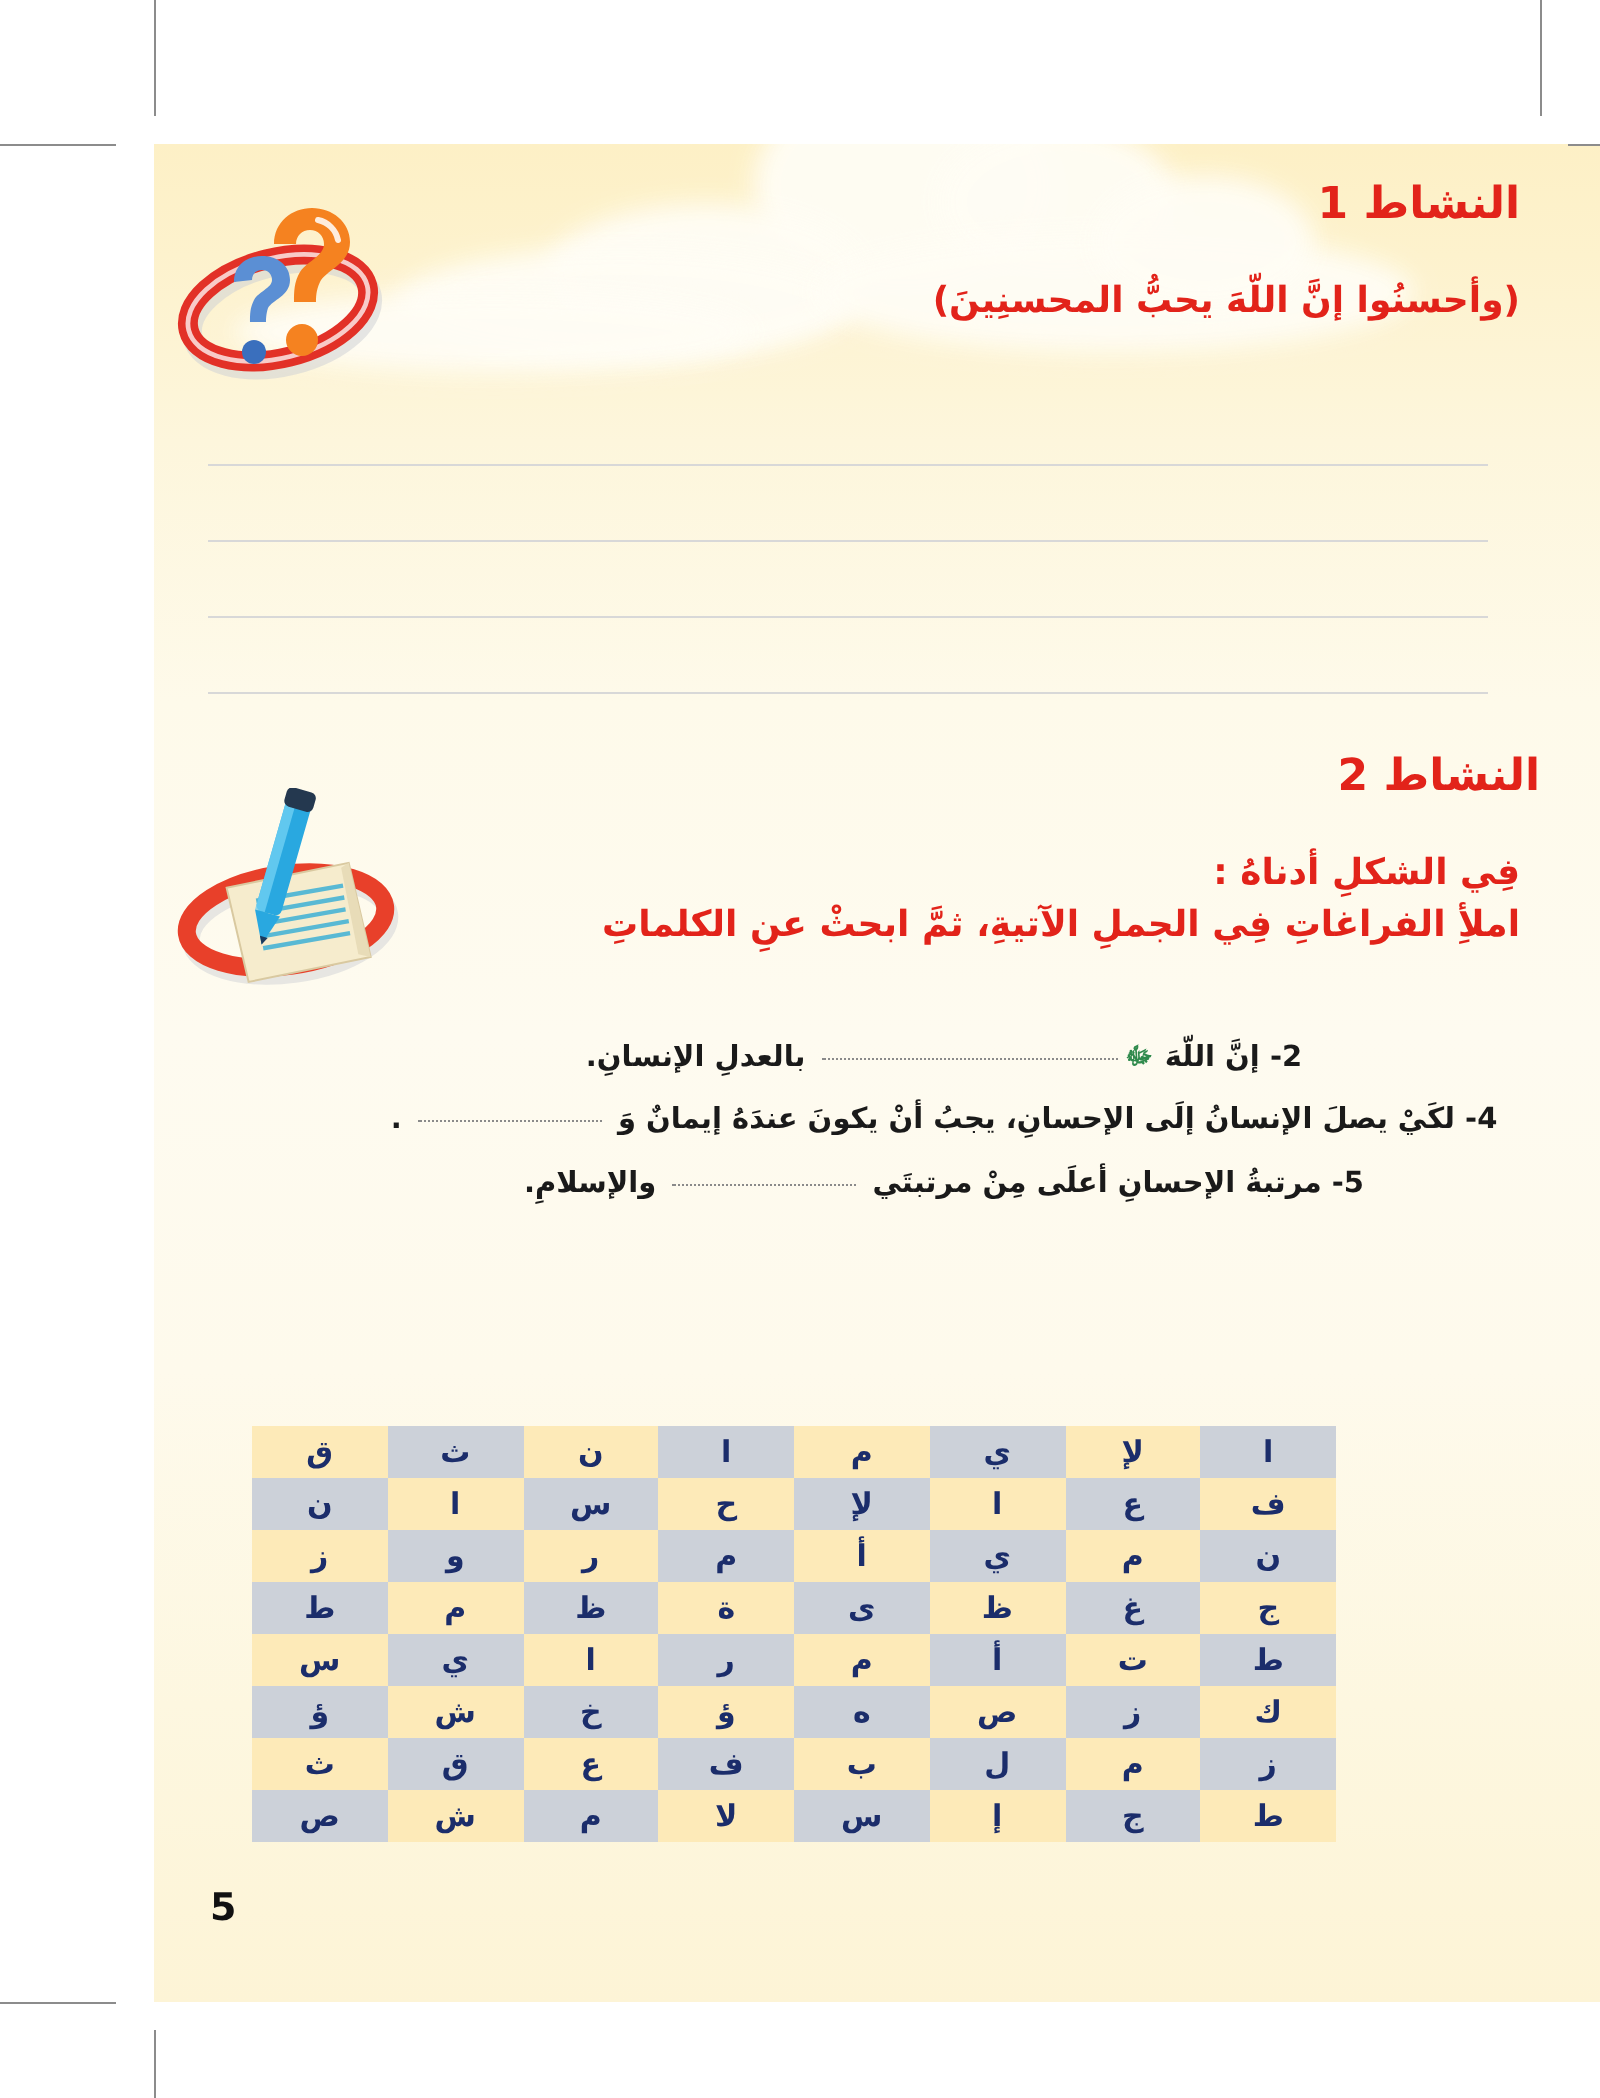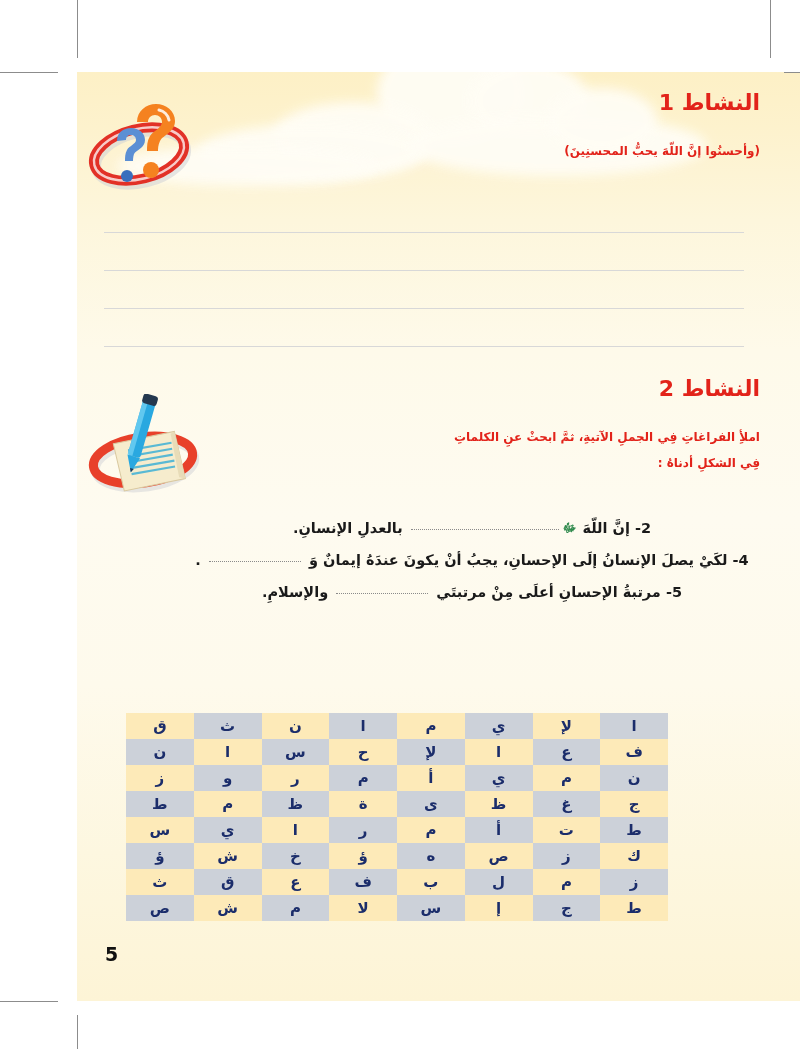--- a/index.html
+++ b/index.html
@@ -70,27 +70,27 @@
   .activity-title {
     position: absolute;
     color: #e2231a;
     font-weight: bold;
     font-size: 22px;
     letter-spacing: .5px;
     white-space: nowrap;
     text-align: right;
   }
   #activity1-title { right: 107px; top: 18px; }
-  #activity2-title { right: 107px; top: 304px; }
+  #activity2-title { right: 97px; top: 304px; }
 
   .prompt {
     position: absolute;
     color: #e2231a;
     font-weight: bold;
-    font-size: 12px;
+    font-size: 18px;
     line-height: 26px;
     text-align: right;
     white-space: nowrap;
   }
   #activity1-prompt { right: 107px; top: 66px; }
   #activity2-prompt { right: 107px; top: 352px; }
 
   
   #answer-lines {
     position: absolute;
@@ -256,22 +256,22 @@
           <path d="M50 64 L63 64 L58 80 Z" fill="#29a8e0"></path>
           <path d="M56 76 L58 80 L60 76 Z" fill="#1b3a5c"></path>
           <rect x="49" y="0" width="15" height="10" rx="3" fill="#24384f"></rect>
         </g>
       </svg>
     </div>
 
     <div class="activity-title" id="activity2-title">النشاط 2</div>
 
     <div class="prompt" id="activity2-prompt">
+      <div>فِي الشكلِ أدناهُ :</div>
       <div>املأِ الفراغاتِ فِي الجملِ الآتيةِ، ثمَّ ابحثْ عنِ الكلماتِ</div>
-      <div>فِي الشكلِ أدناهُ :</div>
     </div>
 
     <div id="sentence-list">
         <div class="sentence-row"><span class="s-num">2-</span><span> إنَّ اللّهَ </span><span class="lafz">ﷻ</span><span class="blank w-long"></span><span> بالعدلِ الإنسانِ.</span></div>
         <div class="sentence-row"><span class="s-num">4-</span><span> لكَيْ يصلَ الإنسانُ إلَى الإحسانِ، يجبُ أنْ يكونَ عندَهُ إيمانٌ وَ </span><span class="blank w-short"></span><span> .</span></div>
         <div class="sentence-row"><span class="s-num">5-</span><span> مرتبةُ الإحسانِ أعلَى مِنْ مرتبتَي </span><span class="blank w-short"></span><span> والإسلامِ.</span></div>
       </div>
 
     <table id="word-grid">
       <tbody>

